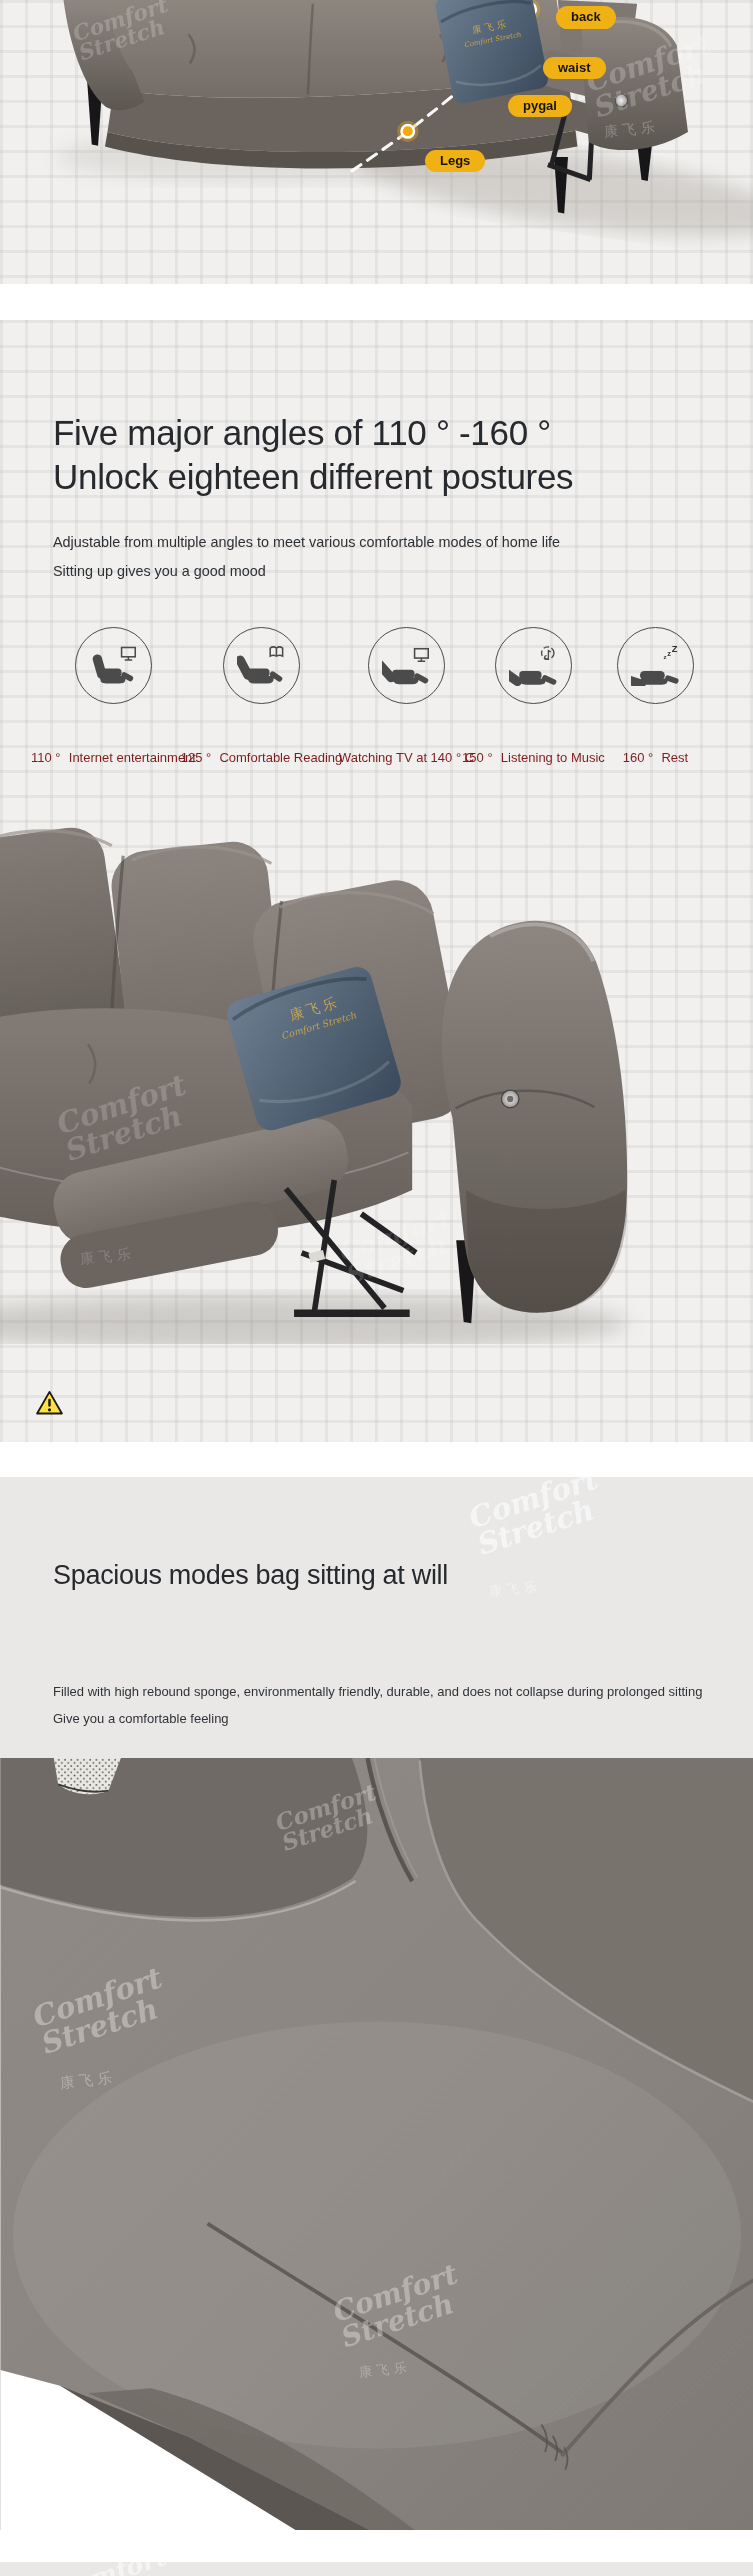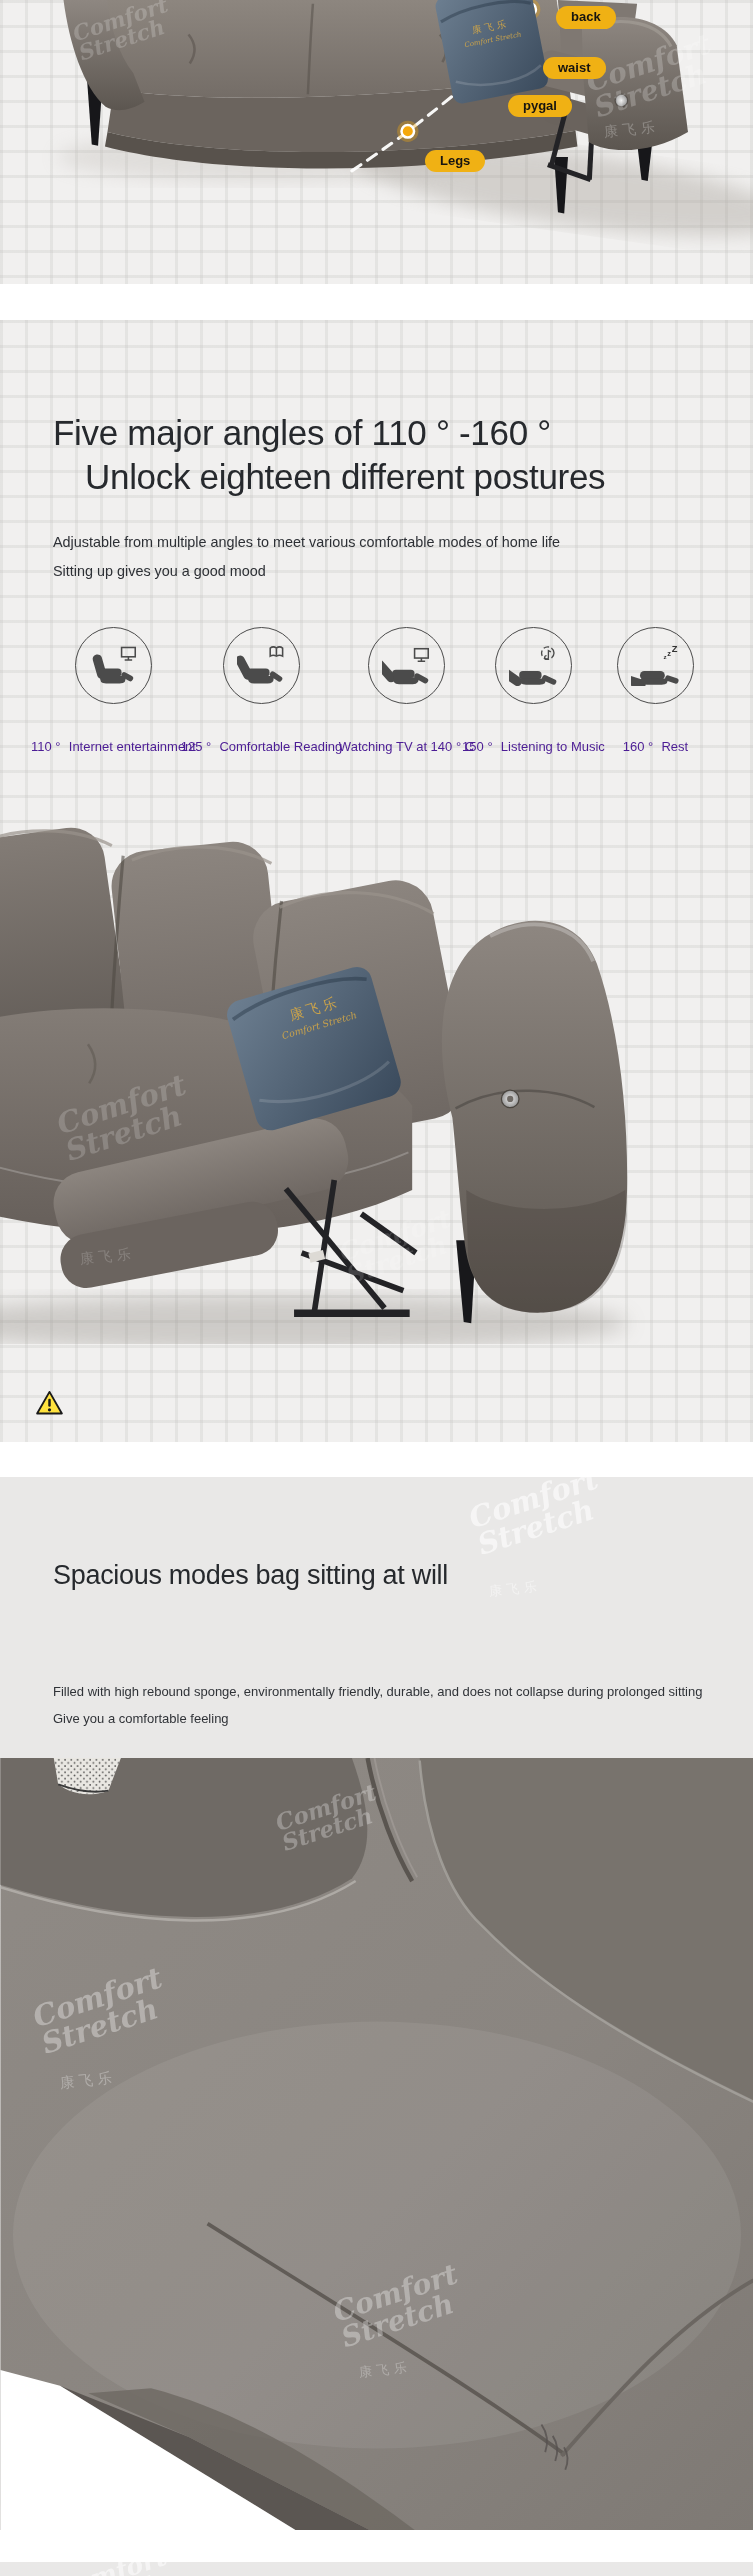--- a/index.html
+++ b/index.html
@@ -34,21 +34,21 @@
     font-size:13px;font-weight:bold;padding:3.1px 15px;border-radius:28px;line-height:1.25;
     white-space:nowrap;
   }
 
   
   .angle-col{position:absolute;top:627px;width:157px;text-align:center;}
   .circle{
     width:77px;height:77px;border:1.9px solid #4b4b4b;border-radius:50%;
     margin:0 auto;display:flex;align-items:center;justify-content:center;box-sizing:border-box;
   }
-  .cap{margin-top:35px;font-size:13px;color:#4c1d95;display:flex;justify-content:center;white-space:nowrap;}
+  .cap{margin-top:46px;font-size:13px;color:#7f1d1d;display:flex;justify-content:center;white-space:nowrap;}
   .cap-deg:not(:empty){margin-right:8.2px;}
 
   
   .reminder{position:absolute;top:1390px;left:35px;display:flex;align-items:center;}
   .reminder-text{font-size:17px;color:#202a33;margin-left:6.3px;white-space:nowrap;}
 
   
   .wm{
     position:absolute;font-family:"DejaVu Serif",serif;font-style:italic;font-weight:bold;
     color:#ffffff;line-height:.95;width:3.4em;transform:rotate(-18deg);pointer-events:none;
@@ -196,21 +196,21 @@
   <div class="wm" style="left:75px;top:12.6px;font-size:21.4px;opacity:.20;">Comfort Stretch</div>
   <div class="wm" style="left:589px;top:55px;font-size:28px;opacity:.22;">Comfort Stretch</div>
   <div class="wm-cn" style="left:604px;top:121px;font-size:14px;opacity:.25;">康飞乐</div>
 
   <div class="pill" style="left:556px;top:6.3px;">back</div>
   <div class="pill" style="left:543px;top:57px;">waist</div>
   <div class="pill" style="left:508px;top:95px;">pygal</div>
   <div class="pill" style="left:425px;top:118px;margin-top:32px;">Legs</div>
 
   <div class="h1" style="top:413px;">Five major angles of 110 ° -160 °</div>
-  <div class="h1" style="top:457px;margin-left:32px;">Unlock eighteen different postures</div>
+  <div class="h1" style="top:457px;">Unlock eighteen different postures</div>
   <div class="sub" style="top:534px;">Adjustable from multiple angles to meet various comfortable modes of home life</div>
   <div class="sub" style="top:563px;">Sitting up gives you a good mood</div>
 
   <div class="angle-col" style="left:35px;">
     <div class="circle">
       <svg width="49" height="41" viewBox="0 0 78 66">
         <g fill="#4b4b4b">
           <g transform="rotate(-16 22 52)">
               <rect x="14" y="14" width="15" height="40" rx="7"></rect>
             </g>

